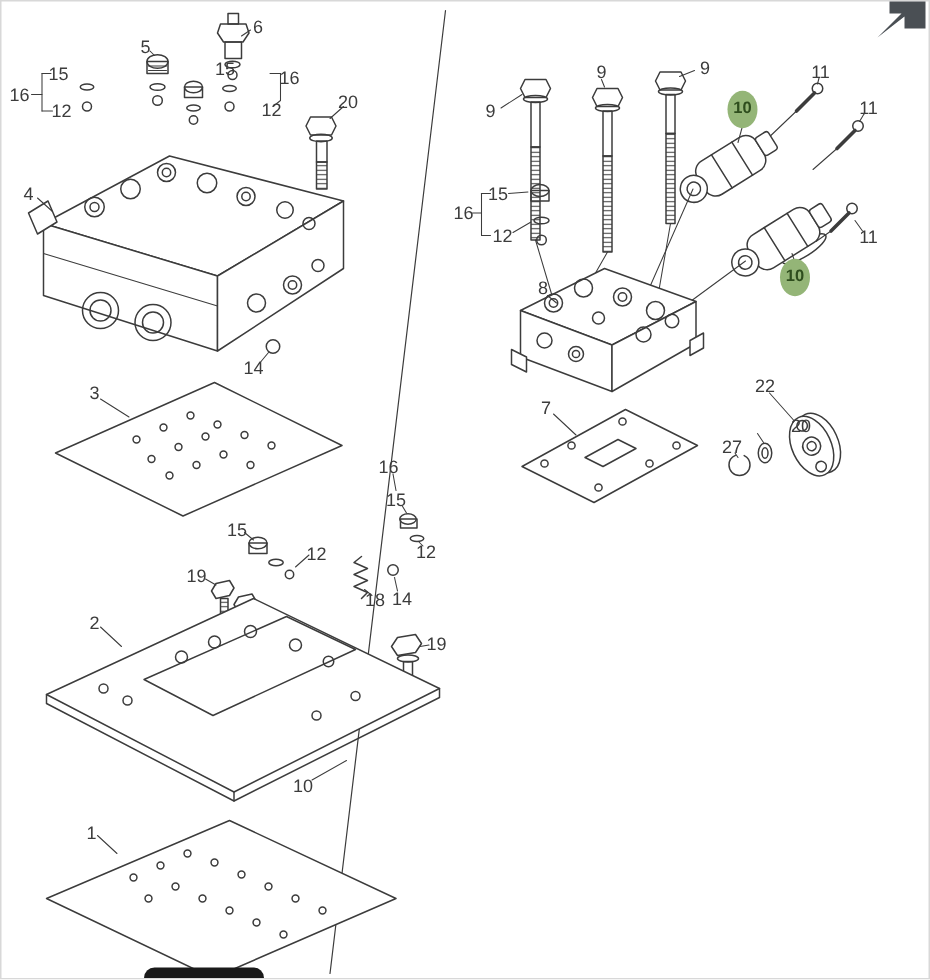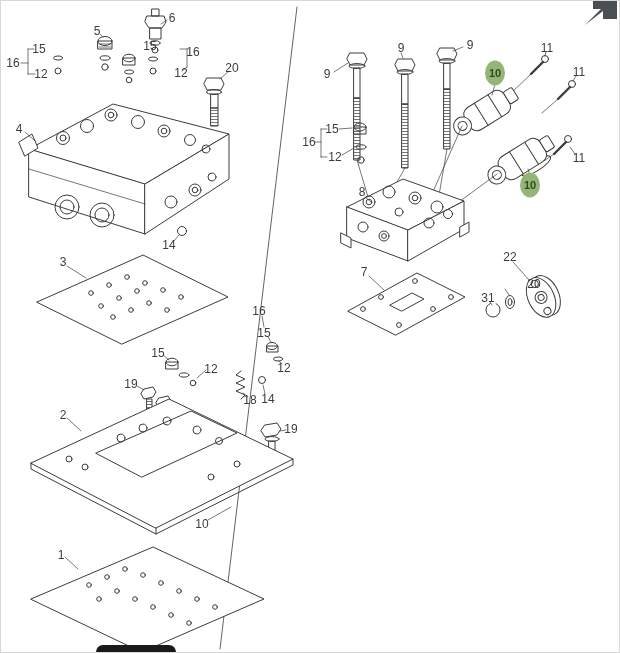--- a/index.html
+++ b/index.html
@@ -404,21 +404,21 @@
       <span class="callout" style="left: 578px; top: 71px;">11</span>
       <span class="callout" style="left: 578px; top: 157px;">11</span>
       <span class="callout hl" style="left: 529px; top: 184px;">10</span>
       <span class="callout" style="left: 308px; top: 141px;">16</span>
       <span class="callout" style="left: 331px; top: 128px;">15</span>
       <span class="callout" style="left: 334px; top: 156px;">12</span>
       <span class="callout" style="left: 361px; top: 191px;">8</span>
       <span class="callout" style="left: 363px; top: 271px;">7</span>
       <span class="callout" style="left: 509px; top: 256px; text-align: right;">22</span>
       <span class="callout" style="left: 505px; top: 283px; margin-left: 28px;">20</span>
-      <span class="callout" style="left: 487px; top: 297px;">31</span>
+      <span class="callout" style="left: 487px; top: 297px;">27</span>
     </div>
 
   <div class="nav-arrow">
     <svg width="40" height="40" viewBox="0 0 40 40" xmlns="http://www.w3.org/2000/svg">
       <path d="M6,34 L22,18 L14,18 L14,4 L38,4 L38,28 L24,28 L24,20 Z" fill="var(--nav-arrow,#4a4f54)"></path>
     </svg>
   </div>
 
   <div class="bottom-fragment"></div>
 

